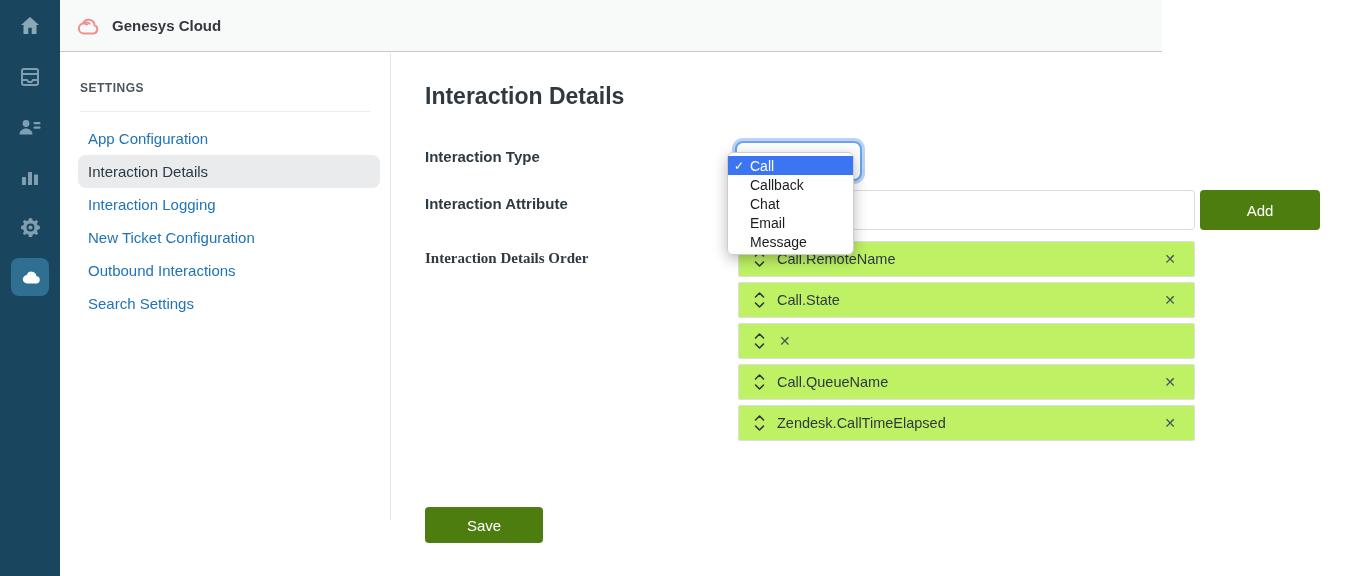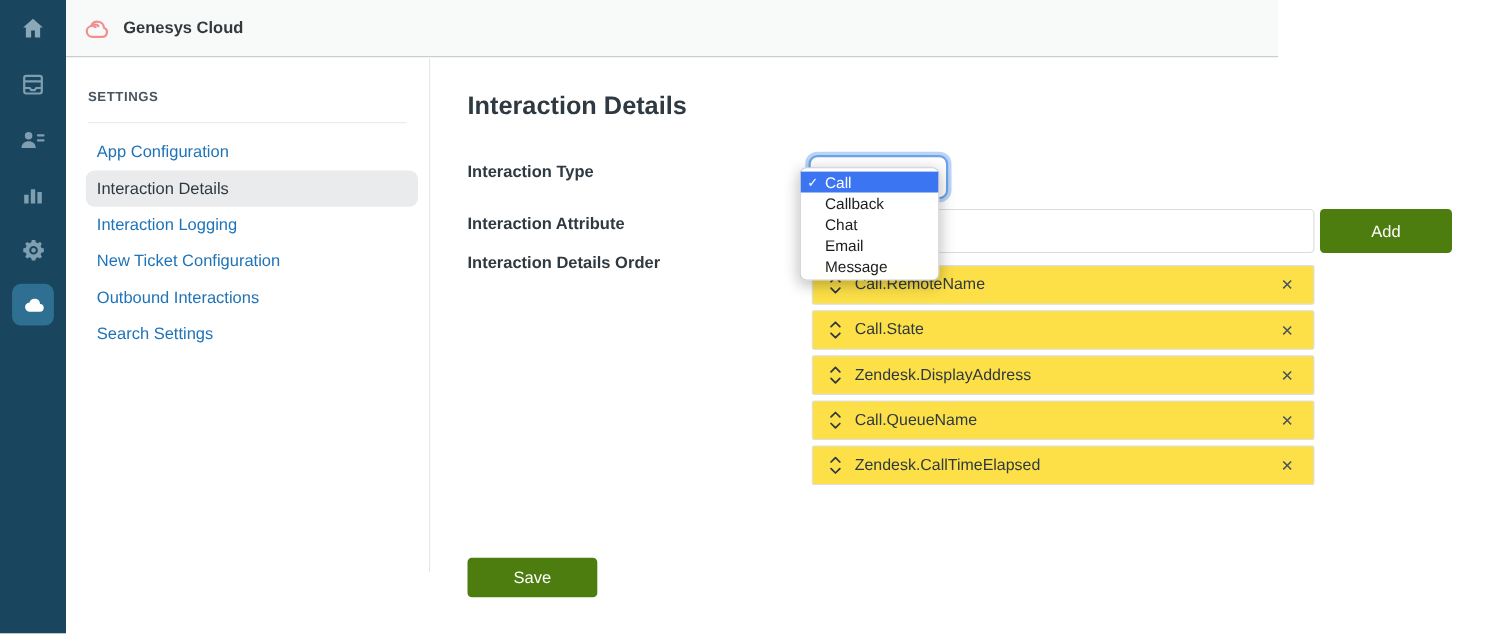--- a/index.html
+++ b/index.html
@@ -22,40 +22,40 @@
   .settings-nav { position:absolute; left:60px; top:53px; width:331px; height:467px; background:#fff; border-right:1px solid #e4e6e8; padding:28px 20px 0 20px; }
   .nav-title { font-size:12px; font-weight:700; letter-spacing:.5px; color:#4b555e; }
   .nav-divider { height:1px; background:#ececee; margin:16px 0 10px 0; }
   .nav-item { display:block; font-size:15px; line-height:19px; color:#1f73b7; padding:7px 10px; margin:0 -10px 0 -2px; border-radius:8px; text-decoration:none; cursor:pointer; }
   .nav-item.selected { background:#e9ebec; color:#2f3941; cursor:default; }
 
   
   .content { position:absolute; left:392px; top:53px; width:969px; height:523px; background:#fff; }
   .page-title { position:absolute; left:33px; top:30px; font-size:23px; font-weight:700; color:#2f3941; }
   .field-label { position:absolute; left:33px; font-size:15px; font-weight:700; color:#2f3941; line-height:19px; }
-  .lbl-type { top:94px; } .lbl-attr { top:141px; } .lbl-order { top:177px; }
+  .lbl-type { top:94px; } .lbl-attr { top:141px; } .lbl-order { top:196px;font-family:Liberation Serif, serif; }
 
   
   .type-select { position:absolute; left:343px; top:88px; width:127px; height:40px; background:#fff; border:2px solid #6ba4e8; border-radius:8px; box-shadow:0 0 0 3px rgba(100,160,235,.45); cursor:pointer; }
 
   
   .menu { position:absolute; left:335px; top:99px; width:127px; background:rgba(255,255,255,.98); border:1px solid #cdcdcf; border-radius:6px; padding:3px 0; box-shadow:0 4px 14px rgba(0,0,0,.28); z-index:40; }
   .menu-item { display:flex; align-items:center; height:19px; font-size:14px; color:#1c1c1e; padding-right:8px; cursor:pointer; }
   .menu-item .check { width:22px; text-align:center; font-size:12px; color:transparent; flex:none; }
   .menu-item.selected { background:#3b75f2; color:#fff; }
   .menu-item.selected .check { color:#fff; }
 
   
   .attr-input { position:absolute; left:346px; top:137px; width:457px; height:40px; border:1px solid #d8dcde; border-radius:4px; background:#fff; font-size:15px; padding:0 10px; color:#2f3941; font-family:"Liberation Sans", sans-serif; }
   .btn { border:none; border-radius:4px; background:#4d7c0f; color:#fff; font-size:15px; font-weight:400; cursor:pointer; font-family:"Liberation Sans", sans-serif; }
   .add-btn { position:absolute; left:808px; top:137px; width:120px; height:40px; }
   .save-btn { position:absolute; left:33px; top:454px; width:118px; height:36px; }
 
   
-  .order-row { position:absolute; left:346px; width:457px; height:36px; border:1px solid #dcdfe1; border-radius:2px; background:#fde047; display:flex; align-items:center; padding:0 16px 0 14px; }
+  .order-row { position:absolute; left:346px; width:457px; height:36px; border:1px solid #dcdfe1; border-radius:2px; background:#bef264; display:flex; align-items:center; padding:0 16px 0 14px; }
   .row-0{top:188px;} .row-1{top:229px;} .row-2{top:270px;} .row-3{top:311px;} .row-4{top:352px;}
   .drag-handle { width:14px; height:18px; margin-right:10px; flex:none; cursor:grab; display:flex; align-items:center; }
   .row-label { font-size:14.5px; color:#2f3941; flex:1; }
   .row-close { font-size:14px; color:#49545c; cursor:pointer; line-height:1; padding:2px; }
 </style>
 </head>
 <body>
 
 <aside class="rail">
   <div class="rail-btn home">
@@ -177,21 +177,20 @@
     <span class="row-label">Call.State</span>
     <span class="row-close">✕</span>
   </div>
   <div class="order-row row-2">
     <span class="drag-handle">
       <svg width="13" height="18" viewBox="0 0 13 18" fill="none" stroke="#2f3941" stroke-width="1.6" stroke-linecap="round" stroke-linejoin="round">
           <path d="M2.5 6l4-4 4 4"></path>
           <path d="M2.5 12l4 4 4-4"></path>
         </svg>
     </span>
-    <span class="row-label">Zendesk.DisplayAddress</span>
     <span class="row-close">✕</span>
   </div>
   <div class="order-row row-3">
     <span class="drag-handle">
       <svg width="13" height="18" viewBox="0 0 13 18" fill="none" stroke="#2f3941" stroke-width="1.6" stroke-linecap="round" stroke-linejoin="round">
           <path d="M2.5 6l4-4 4 4"></path>
           <path d="M2.5 12l4 4 4-4"></path>
         </svg>
     </span>
     <span class="row-label">Call.QueueName</span>

